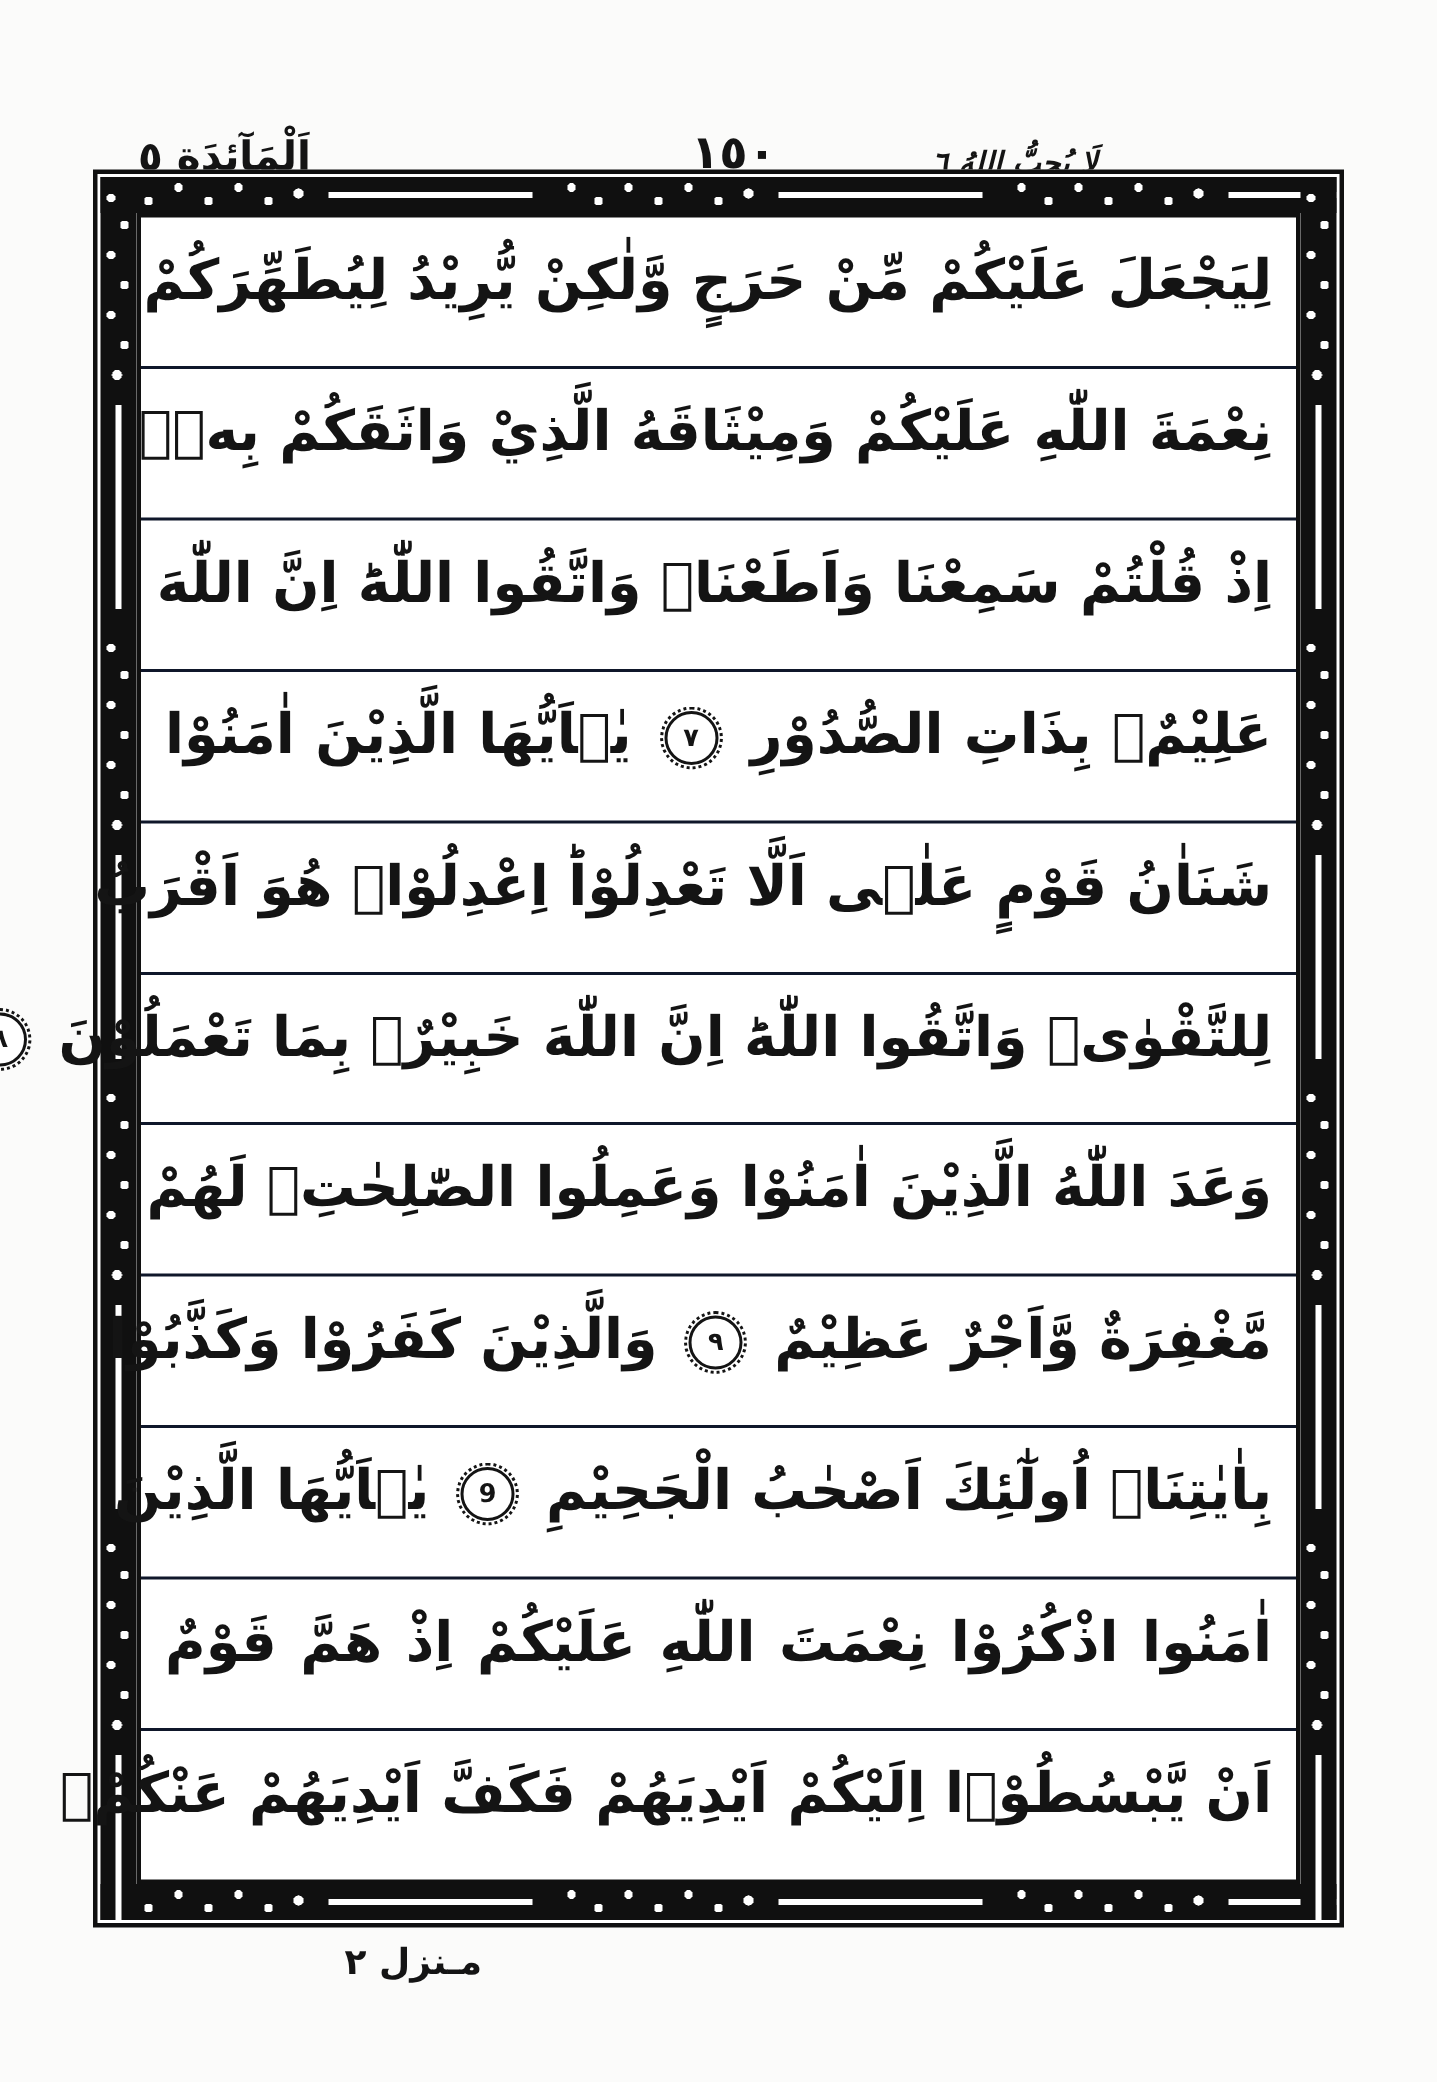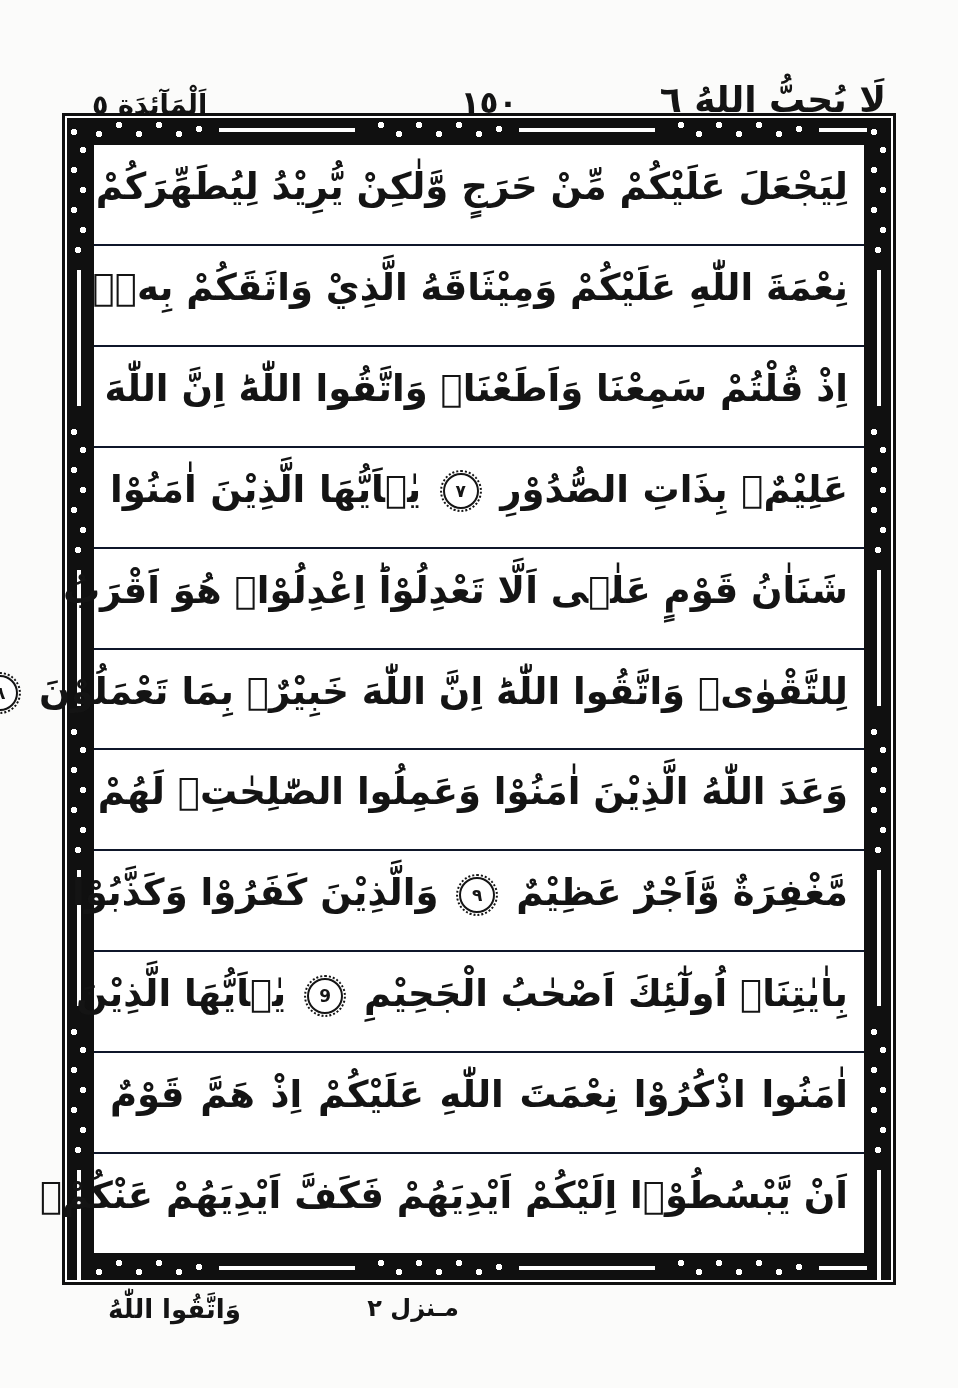--- a/index.html
+++ b/index.html
@@ -15,21 +15,21 @@
 
   
   .header {
     position:absolute; top:44px; left:62px; width:834px;
     display:flex; align-items:flex-end; justify-content:space-between;
     padding:0 10px;
   }
   .header > div { flex:1; }
   .hdr-surah { text-align:left; font-size:27px; font-weight:bold;margin-left:20px; }
   .hdr-page  { text-align:center; font-size:31px; font-weight:bold; letter-spacing:2px;margin-top:40px; }
-  .hdr-juz   { text-align:right; font-size:36px; font-weight:bold; }
+  .hdr-juz   { font-size:20px; font-weight:bold;font-style:italic; }
 
   
   .frame {
     position:absolute; left:62px; top:113px; width:834px; height:1172px;
     border:3px solid #101010;
     padding:2px;
     background:#fff;
   }
   .band-box { position:relative; width:100%; height:100%; padding:24px; }
   .band { position:absolute; background-color:#101010; }
@@ -103,21 +103,21 @@
   }
 
   
   .footer {
     position:absolute; top:1294px; left:62px; width:834px;
     display:flex; align-items:flex-start; justify-content:space-between;
     padding:0 10px;
   }
   .footer > div { flex:1; }
   .ftr-catchword { text-align:left; font-size:26px; font-weight:bold; padding-left:36px; }
-  .ftr-manzil    { font-size:24px; font-weight:bold; }
+  .ftr-manzil    { text-align:center; font-size:24px; font-weight:bold; }
   .ftr-spacer    { text-align:right; }
 </style>
 </head>
 <body>
 
 <div class="page">
 
   <div class="header">
     <div class="hdr-surah">اَلْمَآئِدَة ٥</div>
     <div class="hdr-page">١٥٠</div>
@@ -140,18 +140,17 @@
           <div class="text-line"><span>وَعَدَ اللّٰهُ الَّذِيْنَ اٰمَنُوْا وَعَمِلُوا الصّٰلِحٰتِۙ لَهُمْ</span></div>
           <div class="text-line"><span>مَّغْفِرَةٌ وَّاَجْرٌ عَظِيْمٌ </span><span class="medallion">٩</span><span> وَالَّذِيْنَ كَفَرُوْا وَكَذَّبُوْا</span></div>
           <div class="text-line"><span>بِاٰيٰتِنَاۤ اُولٰٓئِكَ اَصْحٰبُ الْجَحِيْمِ </span><span class="medallion">9</span><span> يٰۤاَيُّهَا الَّذِيْنَ</span></div>
           <div class="text-line"><span>اٰمَنُوا اذْكُرُوْا نِعْمَتَ اللّٰهِ عَلَيْكُمْ اِذْ هَمَّ قَوْمٌ</span></div>
           <div class="text-line"><span>اَنْ يَّبْسُطُوْۤا اِلَيْكُمْ اَيْدِيَهُمْ فَكَفَّ اَيْدِيَهُمْ عَنْكُمْۚ</span></div>
         </div>
     </div>
   </div>
 
   <div class="footer">
-    <div class="ftr-catchword">وَاتَّقُوا اللّٰهُ</div>
     <div class="ftr-manzil">مـنزل ٢</div>
     <div class="ftr-spacer"></div>
   </div>
 
 </div>
 
 </body></html>

